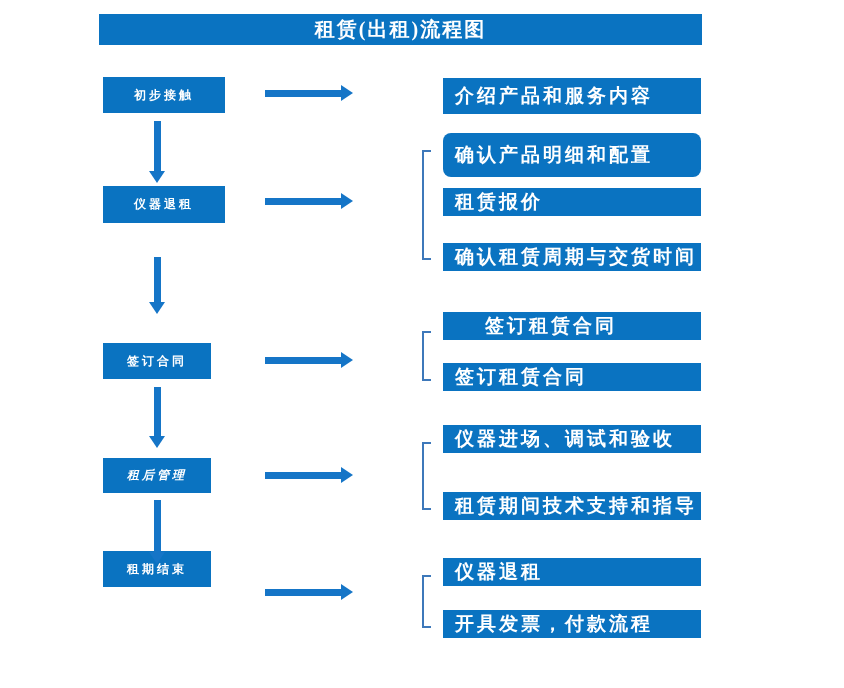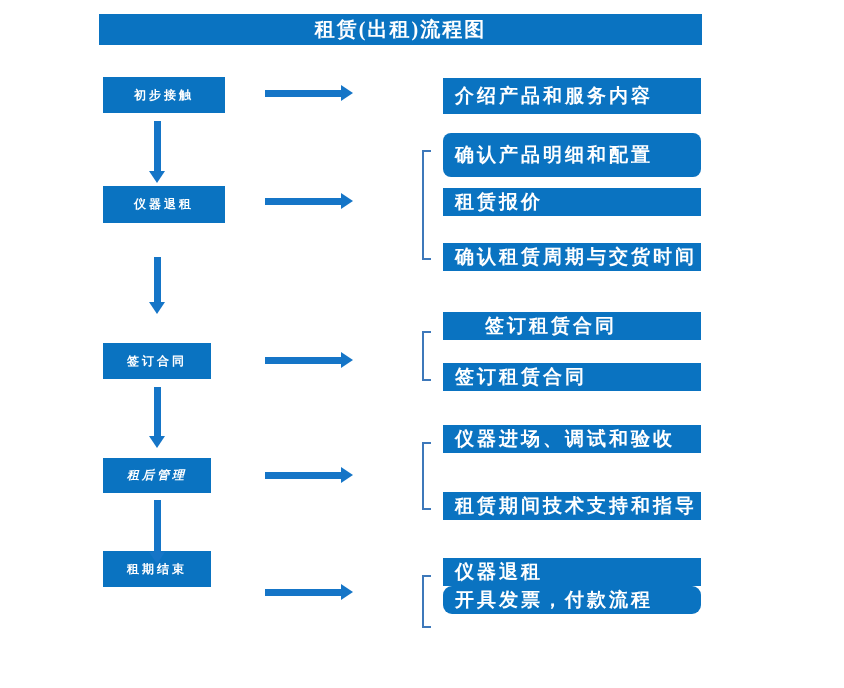--- a/index.html
+++ b/index.html
@@ -67,21 +67,21 @@
   }
   .o1  { top: 78px;  height: 36px; }
   .o2  { top: 133px; height: 44px; border-radius: 8px; }
   .o3  { top: 188px; }
   .o4  { top: 243px; }
   .o5  { top: 312px; padding-left: 42px; }
   .o6  { top: 363px; }
   .o7  { top: 425px; }
   .o8  { top: 492px; }
   .o9  { top: 558px; }
-  .o10 { top: 586px; border-radius: 9px; }
+  .o10 { top: 610px; }
 
   
   .ha {
     position: absolute;
     left: 265px;
     width: 88px; height: 17px;
   }
   .ha::before {
     content: "";
     position: absolute;

